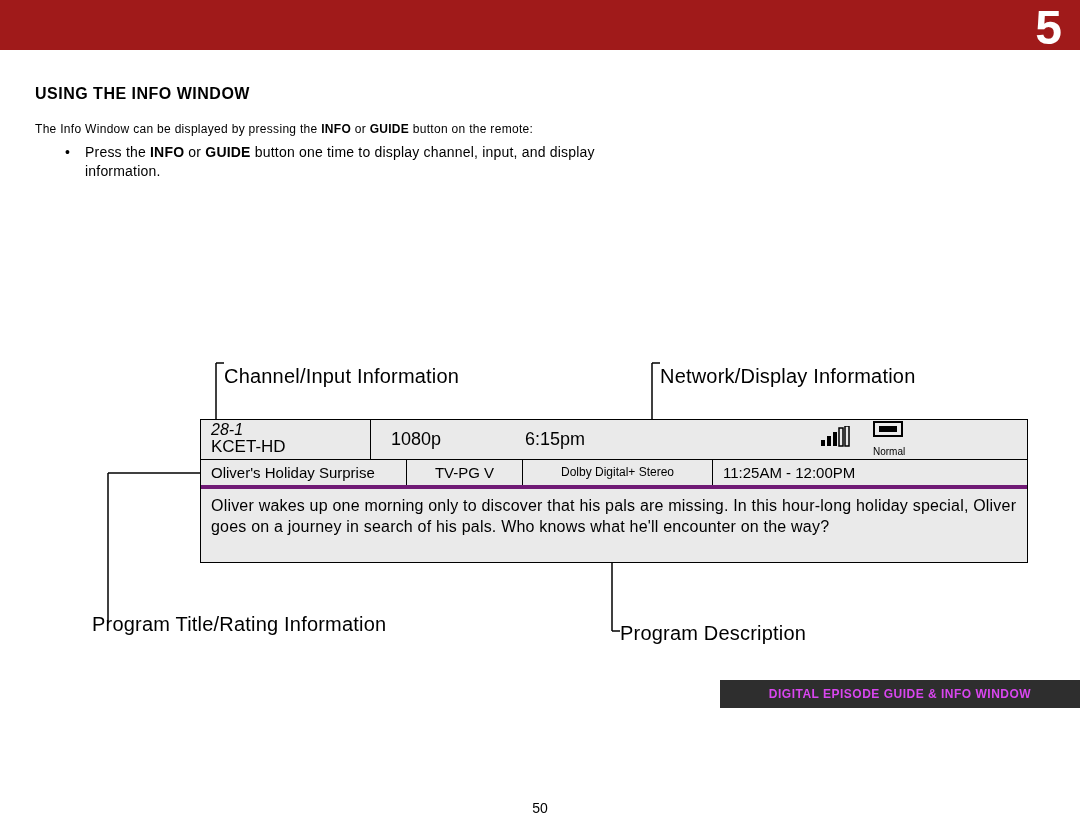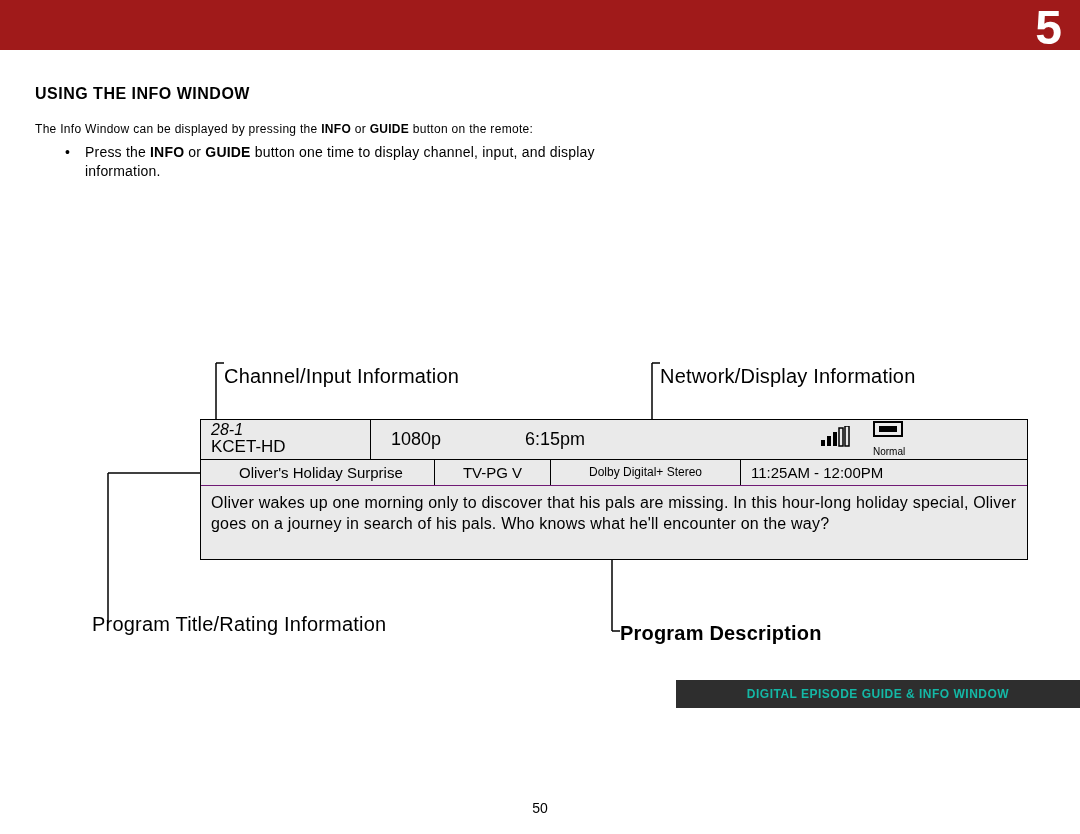--- a/index.html
+++ b/index.html
@@ -68,21 +68,21 @@
       height: 320px;
     }
     .callout {
       position: absolute;
       font-size: 20px;
       letter-spacing: 0.2px;
     }
     .callout-channel { left: 134px; top: 10px; }
     .callout-network { left: 570px; top: 10px; }
     .callout-program-title { left: 2px; top: 258px; }
-    .callout-program-desc { left: 530px; top: 267px; font-weight: bold; }
+    .callout-program-desc { left: 530px; top: 267px; }
     svg.lines {
       position: absolute;
       left: 0; top: 0;
       width: 920px; height: 320px;
       pointer-events: none;
     }
     .info-table {
       position: absolute;
       left: 110px;
       top: 64px;
@@ -118,44 +118,43 @@
       gap: 18px;
       padding-left: 4px;
     }
     .signal-icon { display: inline-block; }
     .aspect-block { display: flex; flex-direction: column; align-items: flex-start; line-height:1; }
     .aspect-rect-wrap { position: relative; width: 30px; height: 16px; border: 2px solid #000; display:flex; align-items:center; justify-content:center;}
     .aspect-rect-inner { width: 18px; height: 6px; background:#000;}
     .aspect-label { font-size: 10px; margin-top: 10px;}
     .row2 {
       display: flex;
-      border-bottom: 1px solid #701a75;
+      border-bottom: 4px solid #701a75;
       font-size: 15px;
-      padding-left: 28px;
     }
     .row2 > div { padding: 4px 10px; border-right: 1px solid #000; }
     .row2 > div:last-child { border-right: none; }
     .row2-title { width: 206px; }
     .row2-rating { width: 116px; text-align: center; }
     .row2-audio { width: 190px; font-size: 12px; text-align: center; display:flex; align-items:center; justify-content:center; }
     .row2-time { flex: 1; padding-left: 16px; }
     .row3 {
       padding: 6px 8px 24px 10px;
       font-size: 16px;
       line-height: 1.35;
       letter-spacing: 0.2px;
     }
     .footer-bar {
       position: absolute;
       right: 0;
       top: 680px;
       height: 28px;
-      width: 404px;
+      width: 360px;
       background: #2e2e2e;
-      color: #14b8a6;
+      color: #d946ef;
       font-size: 12px;
       font-weight: bold;
       letter-spacing: 0.5px;
       display: flex;
       align-items: center;
       justify-content: center;
     }
     .page-number-bottom {
       position: absolute;
       bottom: 18px;

